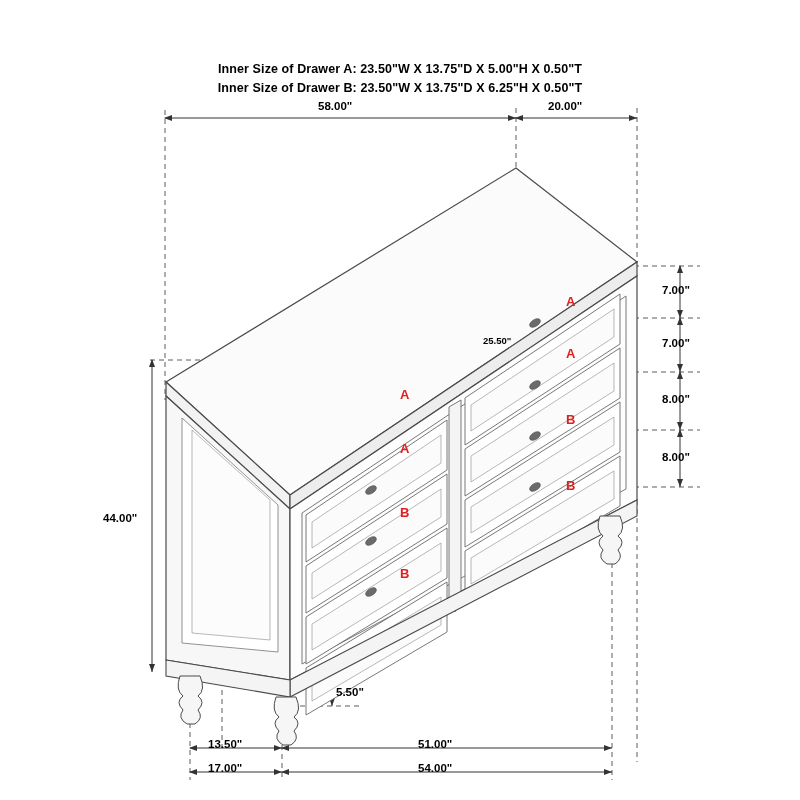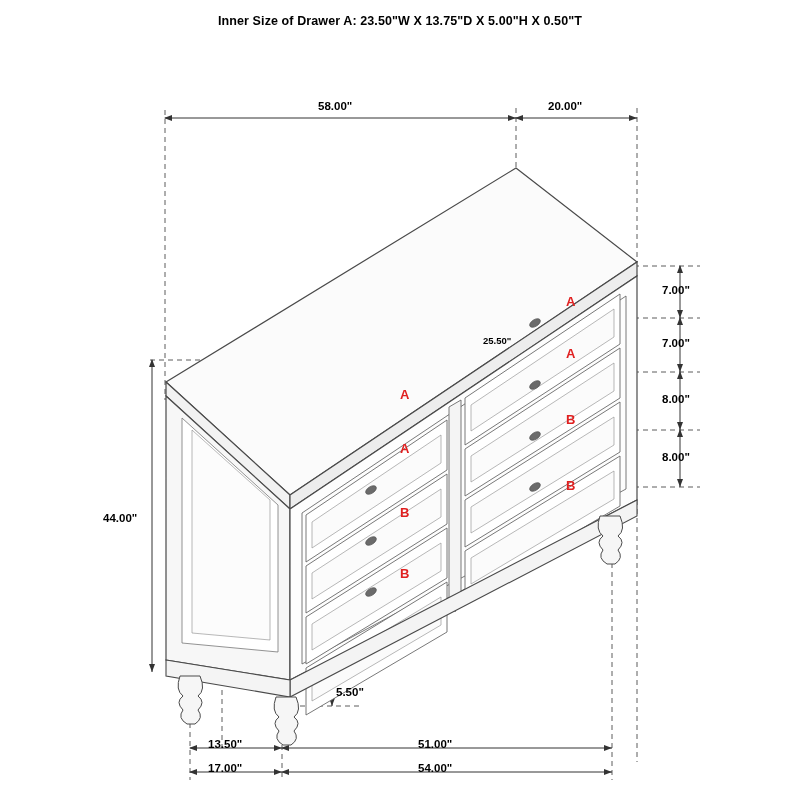--- a/index.html
+++ b/index.html
@@ -21,20 +21,21 @@
     height: 800px;
   }
   .hdr {
     position: absolute;
     left: 0;
     width: 800px;
     text-align: center;
     font-size: 12.5px;
     font-weight: bold;
     letter-spacing: 0.1px;
+    margin-top: 48px;
   }
   #hdr1 { top: 14px; }
   #hdr2 { top: 33px; }
 
   svg#art {
     position: absolute;
     left: 0;
     top: 0;
   }
   .dimlabel {
@@ -58,20 +59,21 @@
     color: #000;
     white-space: nowrap;
   }
 </style>
 </head>
 <body>
 
 <div id="stage">
 
   <div class="hdr" id="hdr1">Inner Size of Drawer A: 23.50"W X 13.75"D X 5.00"H X 0.50"T</div>
+  <div class="hdr" id="hdr2">Inner Size of Drawer B: 23.50"W X 13.75"D X 6.25"H X 0.50"T</div>
 
   <svg id="art" width="800" height="800" viewBox="0 0 800 800">
     <defs>
       <marker id="arr" markerWidth="9" markerHeight="9" refX="8" refY="3" orient="auto" markerUnits="strokeWidth">
         <path d="M0,0 L8,3 L0,6 z" fill="#333"></path>
       </marker>
       <marker id="arrS" markerWidth="9" markerHeight="9" refX="1" refY="3" orient="auto" markerUnits="strokeWidth">
         <path d="M8,0 L0,3 L8,6 z" fill="#333"></path>
       </marker>
     </defs>

